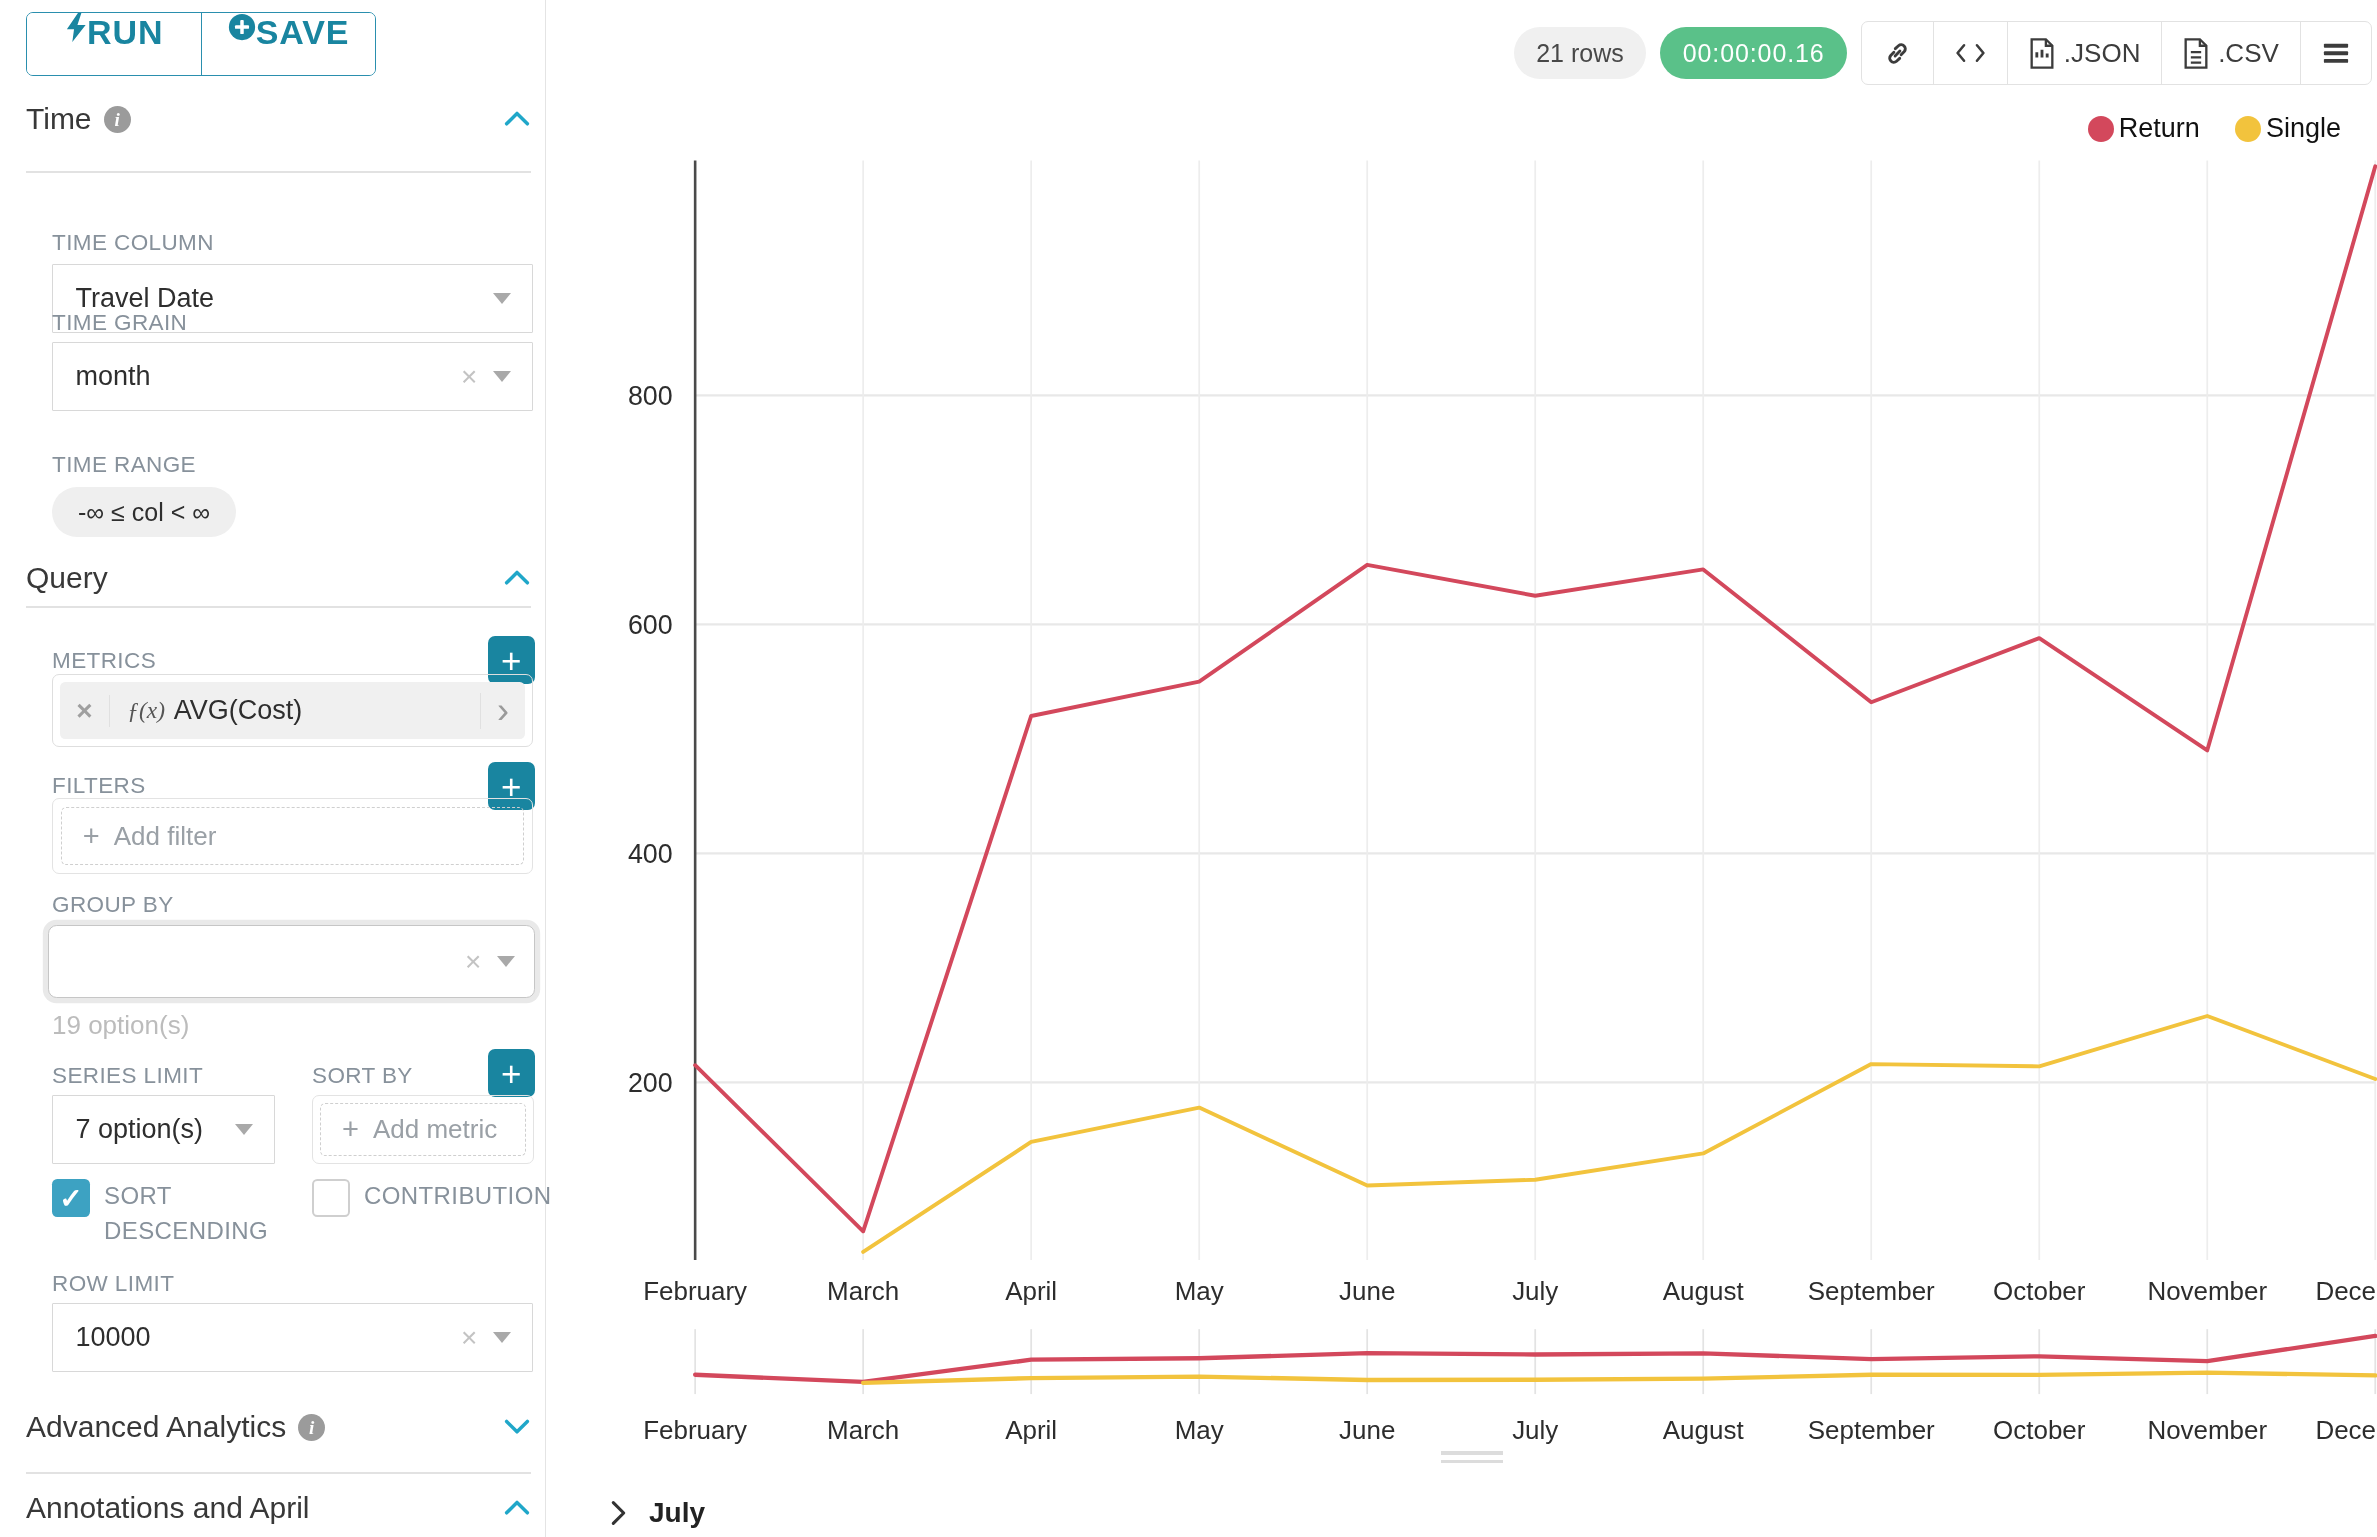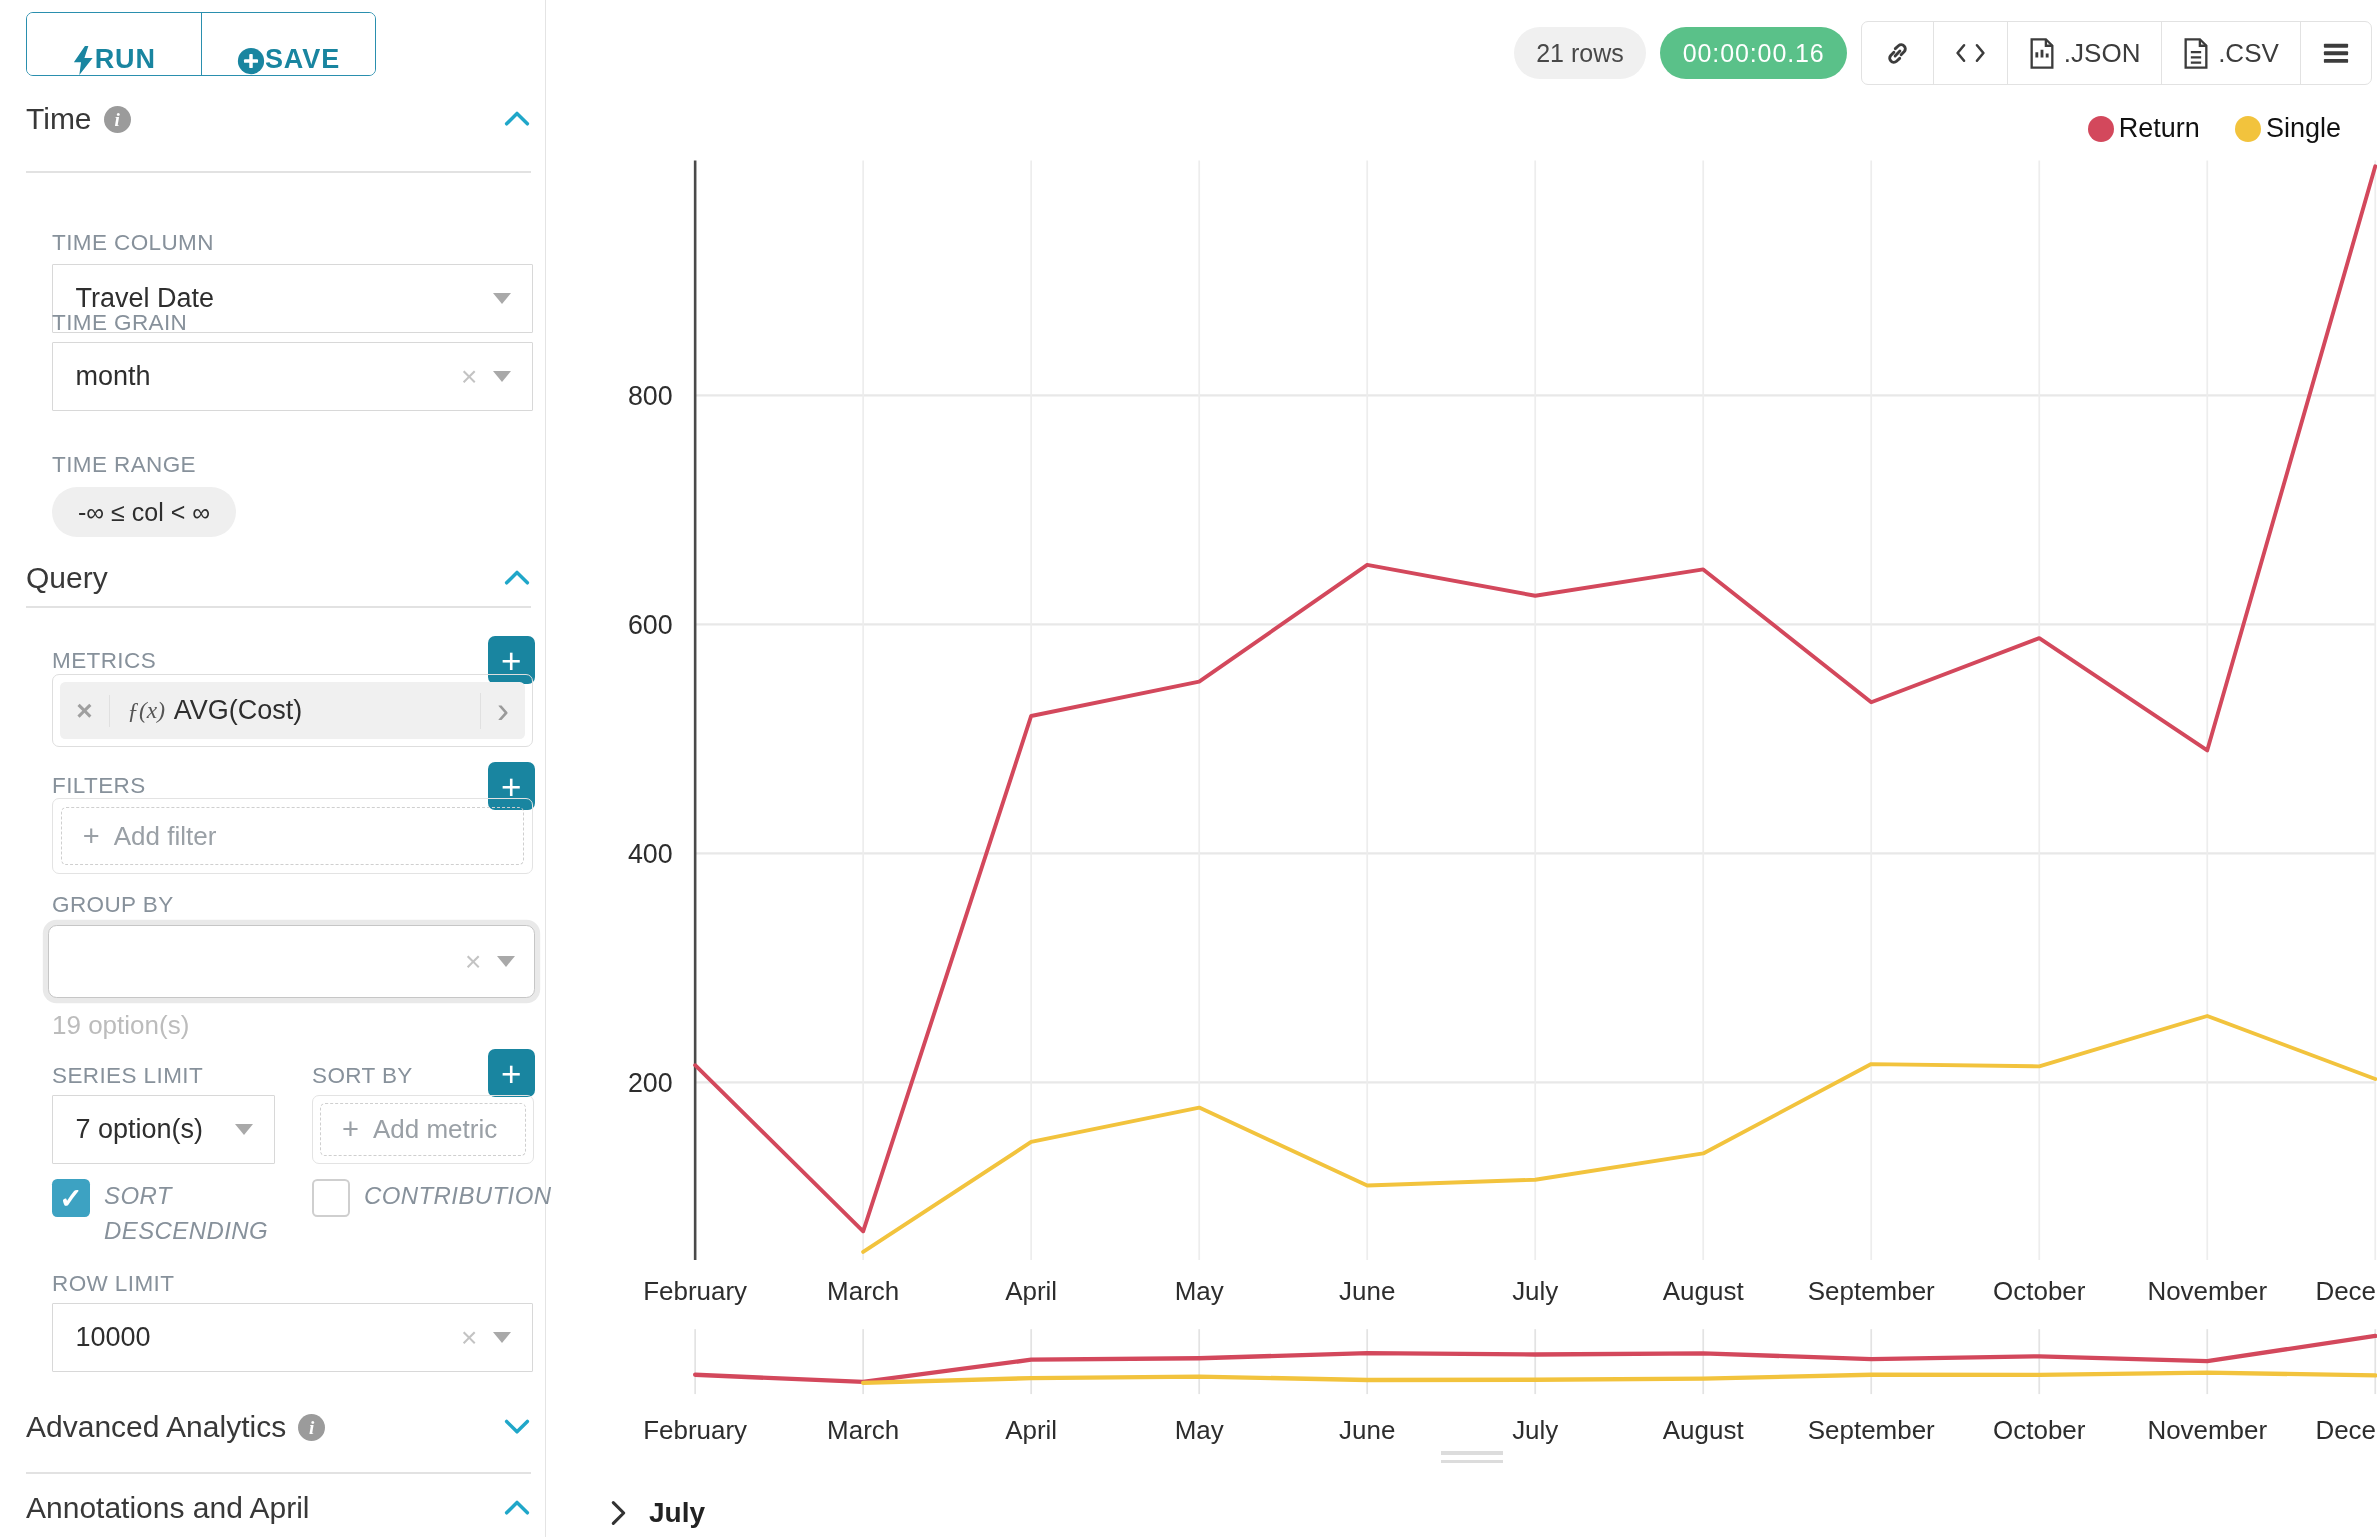--- a/index.html
+++ b/index.html
@@ -4,22 +4,22 @@
 <style>
   * { margin:0; padding:0; box-sizing:border-box; }
   html,body { width:2377px; height:1538px; overflow:hidden; background:#fff;
     font-family:"Liberation Sans", sans-serif; color:#323232; }
 
   
   .sidebar { position:absolute; left:0; top:0; width:546px; height:1538px;
     border-right:1.7px solid #e4e4e4; background:#fff; }
   .btn-group { position:absolute; left:26px; top:12px; display:flex;
     border:1.7px solid #2a8fae; border-radius:7px; overflow:hidden; }
-  .btn { width:174px; height:62px; display:flex; align-items:flex-end; justify-content:center;
-    gap:0; background:#fff; color:#1985a0; font-size:27px; font-weight:700; letter-spacing:0.9px; cursor:pointer; }
+  .btn { width:174px; height:62px; display:flex; align-items:flex-start; justify-content:center;
+    gap:0; background:#fff; color:#1985a0; font-size:34px; font-weight:700; letter-spacing:0.9px; cursor:pointer; }
   .btn + .btn { border-left:1.7px solid #2a8fae; }
 
   .sec-header { position:absolute; left:26px; right:14px; display:flex; align-items:center; }
   .sec-title { font-size:30px; color:#383838; }
   .info-dot { display:inline-block; width:27px; height:27px; border-radius:50%;
     background:#9b9b9b; color:#fff; font-size:19px; font-weight:700; text-align:center;
     line-height:27px; margin-left:12px; font-family:"Liberation Serif", serif; font-style:italic; }
   .sec-caret { margin-left:auto; }
   .hr { position:absolute; left:26px; right:14px; height:1.7px; background:#e2e2e2; }
 
@@ -61,21 +61,21 @@
   .tag { background:#e7e7e7; border-radius:5.2px; display:flex; align-items:center;
     padding:8.7px 15.6px; font-size:26px; color:#2e2e2e; gap:19px; }
   .tag-x { font-weight:700; font-size:22.5px; color:#333; }
   .hint { position:absolute; left:52px; font-size:26px; color:#bcbcbc; }
 
   .checkbox-row { position:absolute; display:flex; gap:14px; }
   .cbox { width:38px; height:38px; border-radius:5.2px; flex:0 0 auto; }
   .cbox.checked { background:#3da2c2; color:#fff; font-size:28px; font-weight:700;
     display:flex; align-items:center; justify-content:center; }
   .cbox.unchecked { background:#fff; border:2.6px solid #cfcfcf; }
-  .cb-label { font-size:24px; color:#87919b; letter-spacing:0.4px; line-height:1.45;font-style:italic; }
+  .cb-label { font-size:24px; color:#87919b; letter-spacing:0.4px; line-height:1.45; }
 
   
   .main { position:absolute; left:548px; top:0; right:0; height:1538px; overflow:hidden; }
   .main-header { position:absolute; left:0; right:0; top:0; height:95px; }
   .title-wrap { position:absolute; left:61px; top:24px; display:flex; align-items:center; gap:22.5px; }
   .chart-title { font-size:42px; color:#454545; font-weight:400; }
   .badge { border-radius:29px; font-size:25px; display:flex; align-items:center; }
   .badge-altered { background:#c9a33a; color:#fff; padding:9.5px 22.5px; }
   .hdr-right { position:absolute; right:5.2px; top:21px; display:flex; align-items:center; gap:14px; }
   .badge-rows { background:#f0f0f0; color:#484848; padding:11.3px 22.5px; }

